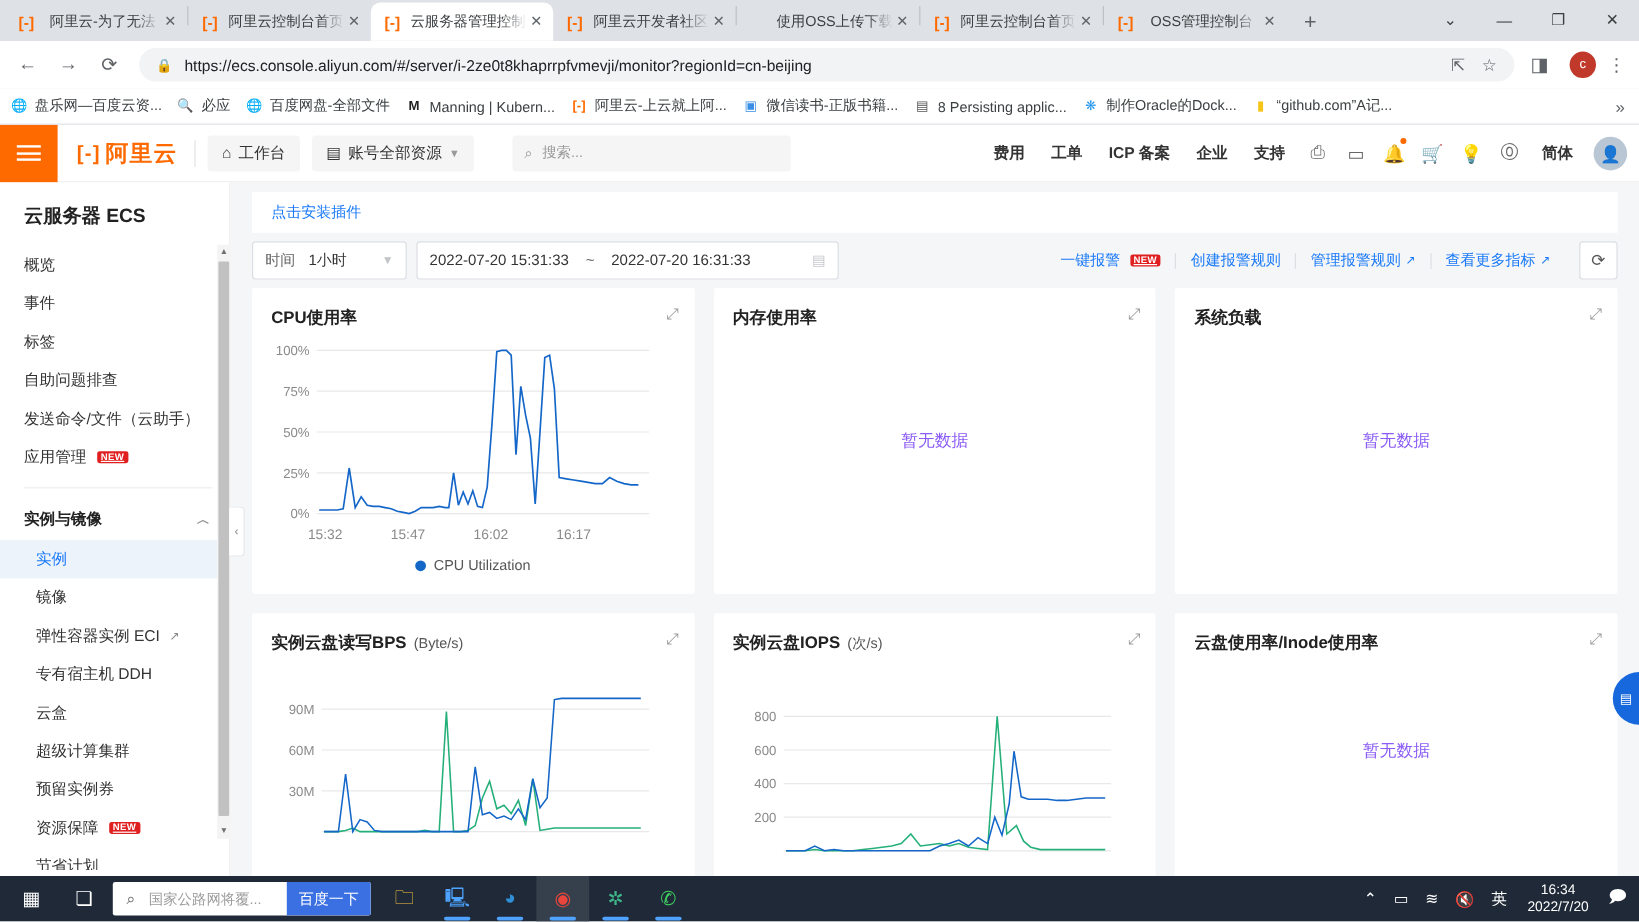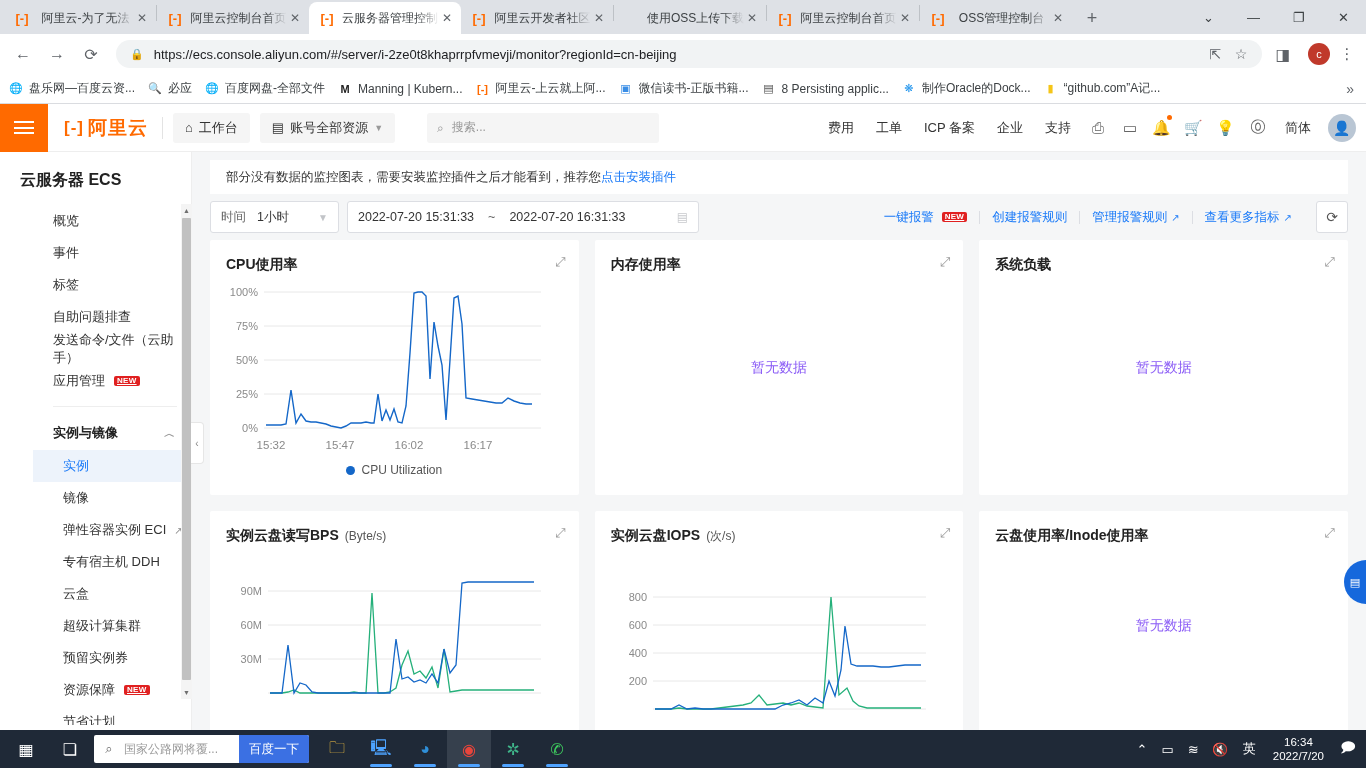--- a/index.html
+++ b/index.html
@@ -78,33 +78,33 @@
   .burger .bars i { display:block; height:2px; background:#fff; margin:3.5px 0; }
   .alilogo { display:flex; align-items:center; margin: 0 14px 0 16px; color:#ff6a00;
              font-size: 19px; font-weight: 700; letter-spacing: 1px;}
   .alilogo .mark { font-size: 17px; margin-right: 4px; }
   .hdivide { width:1px; height:22px; background:#e3e3e3; }
   .hbtn { display:flex; align-items:center; gap:6px; height:30px; padding: 0 12px; margin-left:10px;
           background:#f5f5f5; border-radius:3px; font-size:13px; color:#333;}
   .hsearch { width: 232px; height: 30px; background:#f5f5f5; border-radius:3px; margin-left: 32px;
              display:flex; align-items:center; padding: 0 10px; font-size:12px; color:#999; gap: 8px;}
   .hright { margin-left:auto; display:flex; align-items:center; gap: 0; padding-right: 10px;}
-  .hright .hl { font-size:13px; color:#333; padding: 0 11px; white-space:nowrap;}
+  .hright .hl { font-size:13px; color:#333; padding: 0 11px; white-space:nowrap;font-weight:bold;}
   .hright .hi { width: 32px; text-align:center; color:#666; font-size:15px; position:relative;}
   .dot { position:absolute; top:-4px; right:6px; width:5px; height:5px; border-radius:50%; background:#ff6a00;}
   .uavatar { width:28px; height:28px; border-radius:50%; background:#b9c6d4; margin-left:6px;
              display:flex; align-items:center; justify-content:center; font-size:14px; overflow:hidden;}
 
   .body-row { display: flex; height: 578px; }
 
   
   .sidebar { width: 192px; flex:0 0 192px; background:#fff; border-right:1px solid #eee;
              position: relative; }
   .sb-title { font-size: 16px; font-weight:700; color:#222; padding: 18px 0 14px 20px; }
-  .sb-scroll { height: 520px; overflow: hidden; position: relative; margin-left: 33px; }
+  .sb-scroll { height: 520px; overflow: hidden; position: relative; }
   .sb-item { height: 32px; display:flex; align-items:center; padding-left: 20px;
              font-size: 13px; color:#333; gap:5px;}
   .sb-item.active { background:#edf3fb; color:#0a7aff; }
   .sb-item.active .hl { color:#1a7af8; }
   .sb-item.sub { padding-left: 30px; }
   .sb-group { height: 34px; display:flex; align-items:center; padding: 0 16px 0 20px;
               font-size: 13px; color:#222; font-weight:600;}
   .sb-group .caret { margin-left:auto; font-size:11px; color:#999;}
   .sb-div { height:1px; background:#eee; margin: 9px 14px 9px 20px;}
   .newbadge { background:#e02020; color:#fff; font-size:8px; font-weight:700;
@@ -403,21 +403,20 @@
           <div class="ar" style="top:0">▲</div>
           <div class="thumb"></div>
           <div class="ar" style="bottom:0">▼</div>
         </div>
         <div class="collapse-tab">‹</div>
       </div>
 
       <div class="content">
 
         <div class="notice">
-          <span>部分没有数据的监控图表，需要安装监控插件之后才能看到，推荐您</span>
             <a href="#">点击安装插件</a>
         </div>
 
         <div class="toolbar">
           <div class="sel-time">
             <span style="color:#666">时间</span>
             <span>1小时</span>
             <span class="cv">▼</span>
           </div>
           <div class="daterange">

